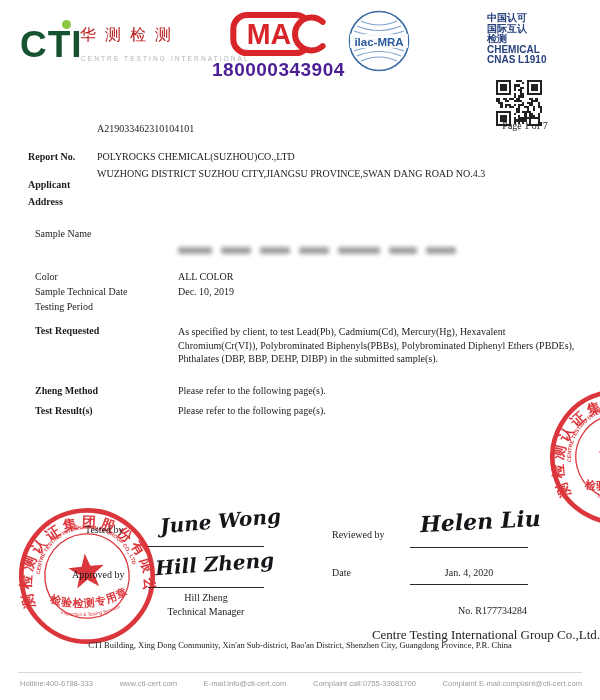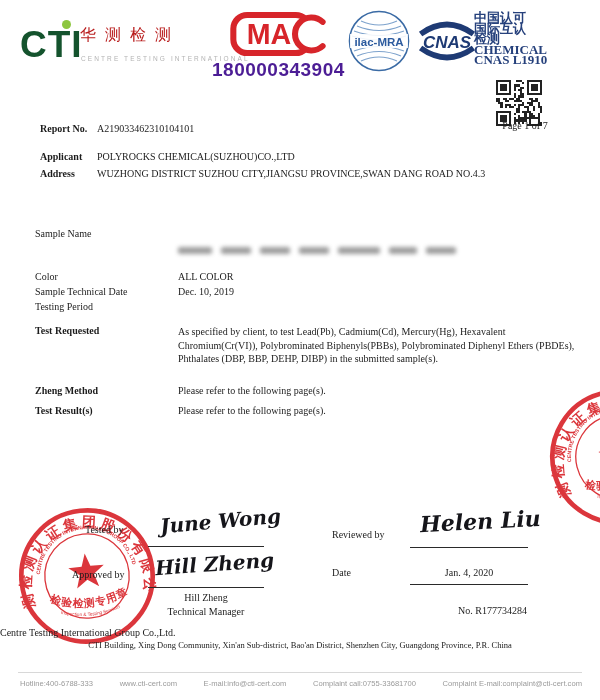--- a/index.html
+++ b/index.html
@@ -22,30 +22,30 @@
 
   .cma-box { left:228px; top:8px; width:106px; height:52px; }
   .cma-number { left:212px; top:59px; width:114px; text-align:center; color:#4c1d95;
     font-family:"Liberation Sans",sans-serif; font-weight:bold; font-size:19px; letter-spacing:.5px; }
   .report-title { left:150px; top:71px; width:290px; text-align:center;
     font-weight:bold; font-size:23px; color:#111; }
 
   .ilac-box { left:347px; top:9px; width:64px; height:64px; }
   .cnas-box { left:414px; top:19px; width:66px; height:44px; }
 
-  .accred { left:474px; top:13px; font-family:Liberation Serif, serif;
-    font-weight:bold; font-size:13px; line-height:10.5px; color:#26417c; }
+  .accred { left:487px; top:13px; font-family:Liberation Sans, sans-serif;
+    font-weight:bold; font-size:10px; line-height:10.5px; color:#26417c; }
 
   .qr { left:496px; top:80px; width:46px; height:46px; }
   .page-indicator { left:470px; top:120px; width:110px; text-align:center; font-size:10px; }
 
   
   .label { font-weight:bold; font-size:10px; }
   .value { font-size:10px; }
-  .row-label { left:40px; width:140px; }
+  .row-label { left:28px; width:140px;margin-top:28px; }
   .row-value { left:97px; }
 
   .statement { left:35px; top:197px; width:535px; font-weight:bold; font-size:10px; line-height:13px; }
 
   .tbl-label { left:35px; width:138px; }
   .tbl-value { left:178px; width:400px; }
 
   .redacted { display:flex; gap:9px; align-items:center; height:10px; }
   .redacted span { display:inline-block; height:7px; background:#7d7d7d; opacity:.75;
     filter:blur(2px); border-radius:2px; }
@@ -56,21 +56,21 @@
   .sig { font-family:"DejaVu Serif",serif; font-style:italic; font-weight:bold; color:#15151a; }
   .sigline { border-bottom:1.3px solid #2a2a2a; }
   .center { text-align:center; }
 
   
   .stamp { opacity:.92; }
   .stamp-right { left:543px; top:382px; width:150px; height:150px; transform:rotate(-14deg); }
   .stamp-left  { left:12px;  top:501px; width:150px; height:150px; transform:rotate(-6deg); }
 
   
-  .company-name { left:0; top:627px; width:600px; text-align:left; font-size:10px; color:#222; }
+  .company-name { left:0; top:627px; width:600px; text-align:right; font-size:13px; color:#222; }
   .company-addr { left:0; top:640px; width:600px; text-align:center; font-size:8.5px; color:#222; }
   .footer-rule { left:18px; top:672px; width:564px; border-top:1px solid #d8d8d8; }
   .footer-bar { left:20px; top:679px; width:562px; display:flex; justify-content:space-between;
     font-family:"Liberation Sans",sans-serif; font-size:7.6px; color:#9a9a9a; }
 </style>
 </head>
 <body>
 
 <div class="page">
 
@@ -100,27 +100,20 @@
         <path d="M5 37 Q32 29 59 37"></path>
           <path d="M7 42 Q32 33 57 42"></path>
         <path d="M10 47 Q32 38 54 47"></path>
           <path d="M14 52 Q32 44 50 52"></path>
       </g>
       <rect x="3" y="25" width="58" height="14" fill="#ffffff" opacity="0.88"></rect>
       <text x="32" y="37" text-anchor="middle" font-family="Liberation Sans,sans-serif" font-weight="bold" font-size="11.5" fill="#2b5a9e">ilac-MRA</text>
     </svg>
   </div>
 
-  <div class="abs cnas-box">
-    <svg viewBox="0 0 70 45" width="66" height="44">
-      <path d="M7 15 Q35 -5 63 15" fill="none" stroke="#1e3a74" stroke-width="6"></path>
-      <path d="M7 30 Q35 50 63 30" fill="none" stroke="#1e3a74" stroke-width="6"></path>
-      <text x="35" y="29.5" text-anchor="middle" font-family="Liberation Sans,sans-serif" font-weight="bold" font-style="italic" font-size="18" fill="#1e3a74">CNAS</text>
-    </svg>
-  </div>
 
   <div class="abs accred">
     <div>中国认可</div>
     <div>国际互认</div>
     <div>检测</div>
     <div>CHEMICAL</div>
     <div>CNAS L1910</div>
   </div>
 
 

